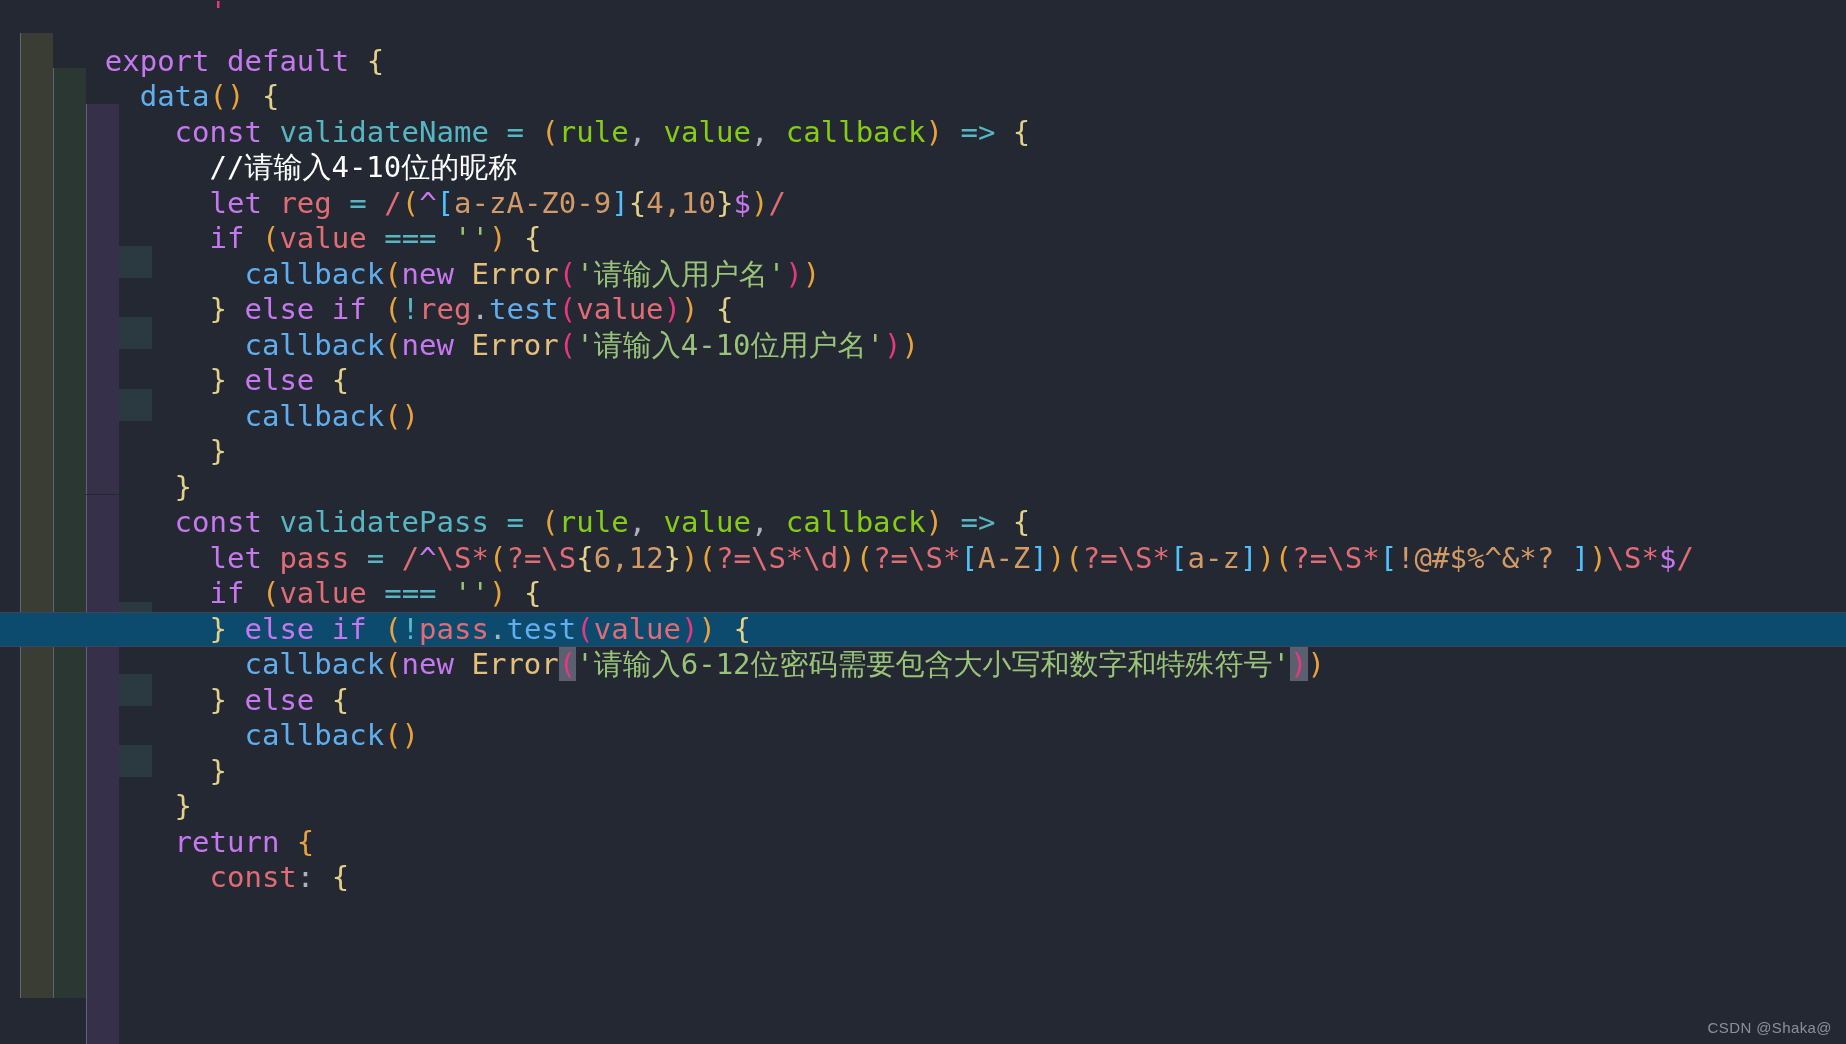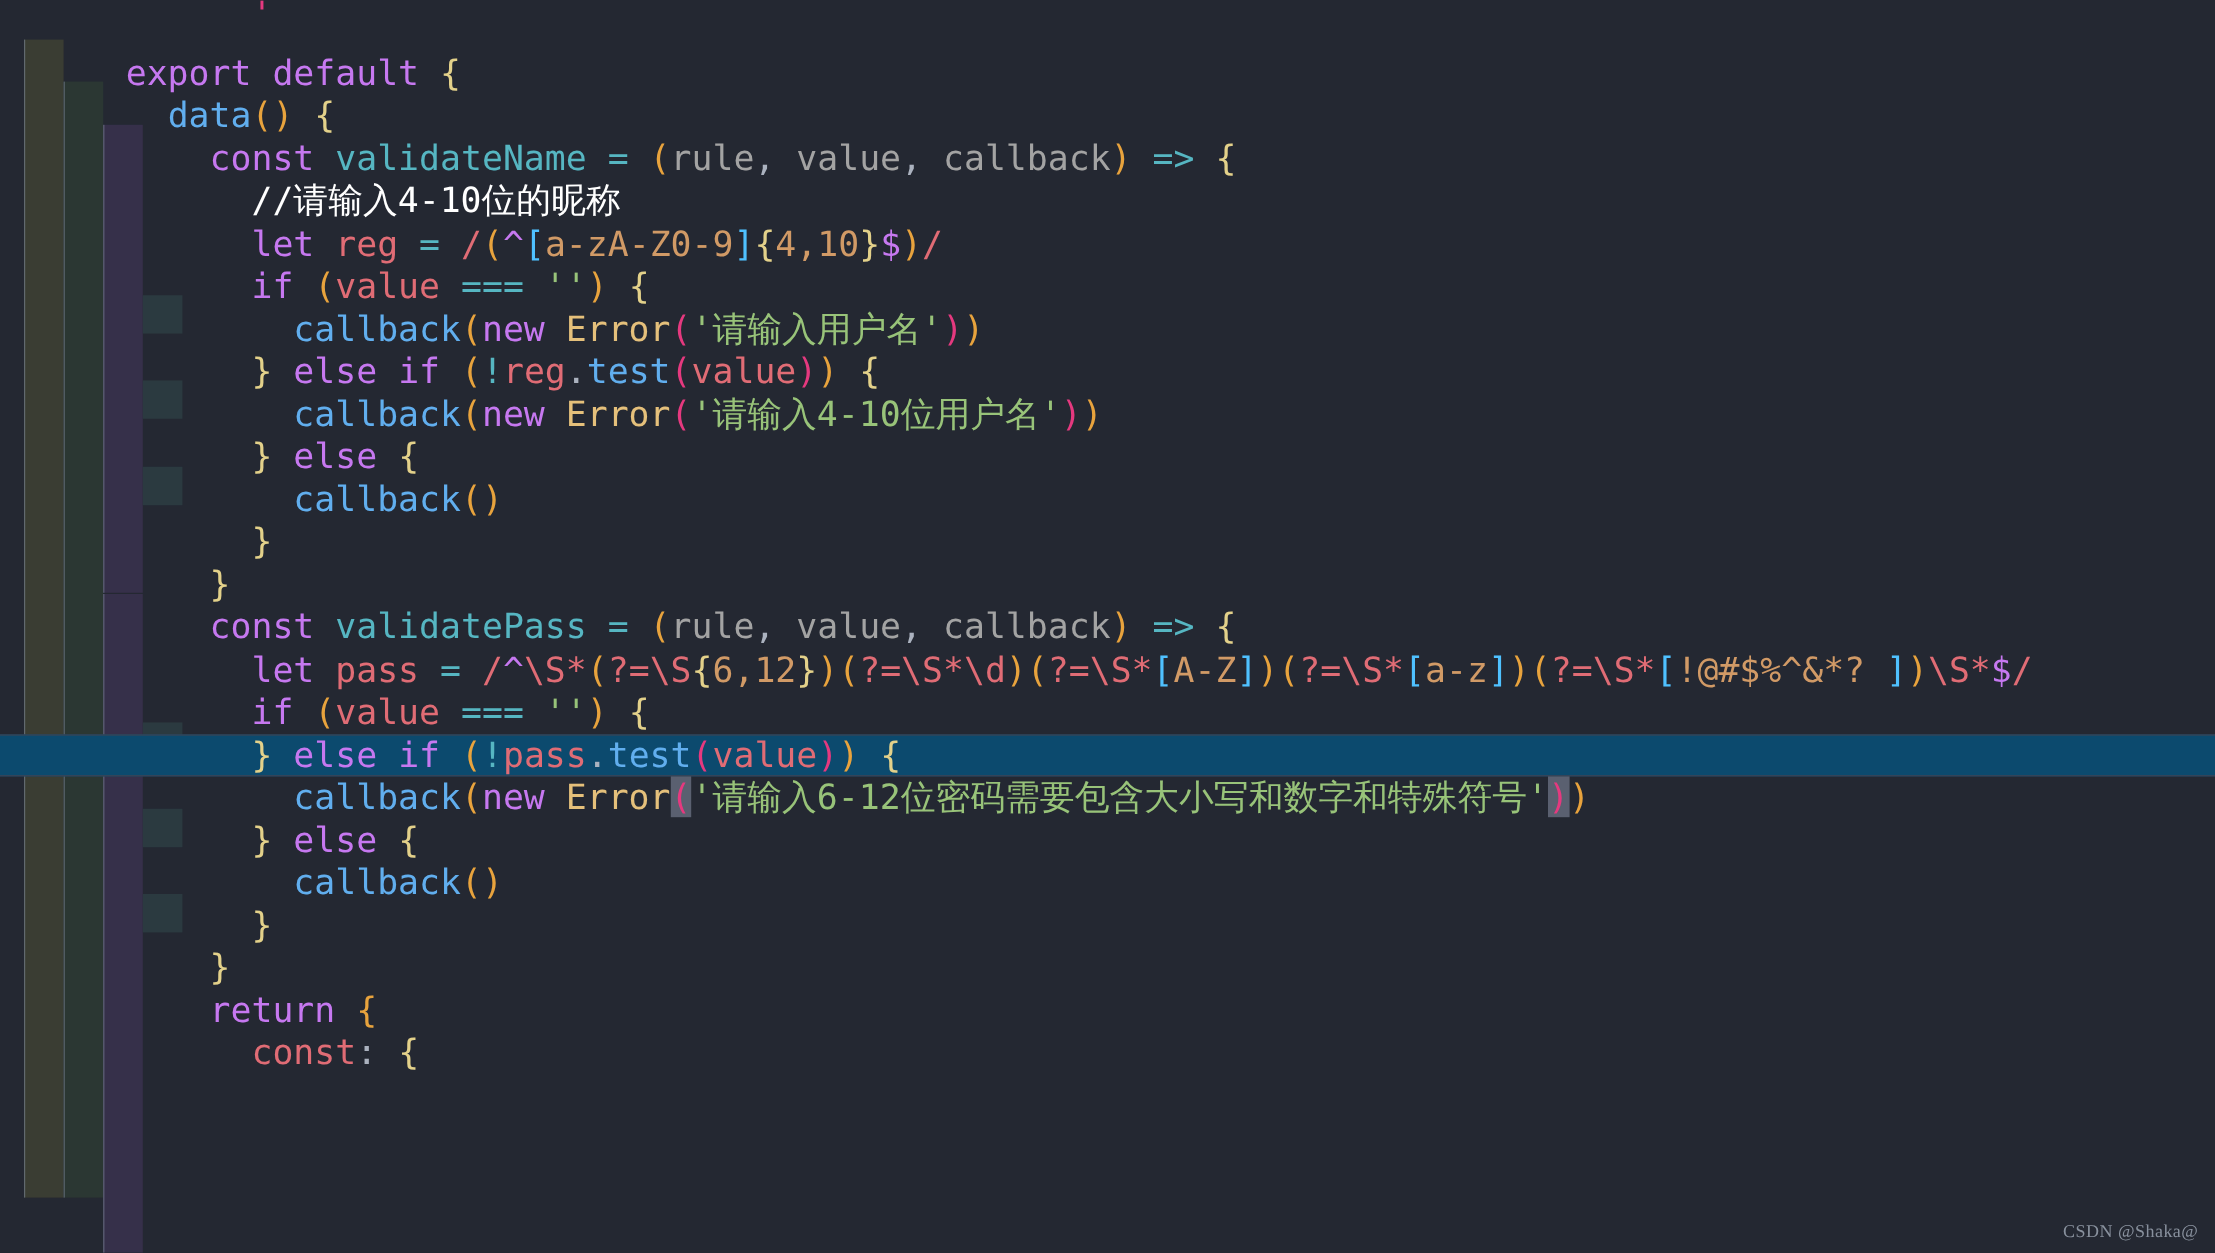--- a/index.html
+++ b/index.html
@@ -92,21 +92,21 @@
   .txt {
     position: relative;
     z-index: 3;
   }
 
   
   .kw       { color: #c678f0; }
   .fn       { color: #61aeee; }   
   .ident    { color: #e06c75; }   
   .var      { color: #56b6c2; }   
-  .param    { color: #a3a3a3; }
+  .param    { color: #84cc16; }
   .op       { color: #56b6c2; }   
   .str      { color: #98c379; }   
   .com      { color: #ffffff; }   
   .cls      { color: #e5c07b; }   
   .new      { color: #c678f0; }
   .punct    { color: #abb2bf; }
   .brYellow { color: #e3d18a; }
   .brGold   { color: #e8a33d; }
   .brPink   { color: #e5397f; }
 
@@ -117,21 +117,21 @@
   .rxLit     { color: #d19a66; }
   .rxQuant   { color: #e3d18a; }
 
   .sel { background: #5a6070; }
 
   
   .watermark {
     position: absolute;
     right: 14px;
     bottom: 8px;
-    font-family: Liberation Serif, serif;
+    font-family: Liberation Sans, sans-serif;
     font-size: 15px;
     color: #9aa3b0;
     opacity: 0.85;
     z-index: 9;
     letter-spacing: 0.4px;
     margin-left: 12px;
   }
 </style>
 </head>
 <body>

